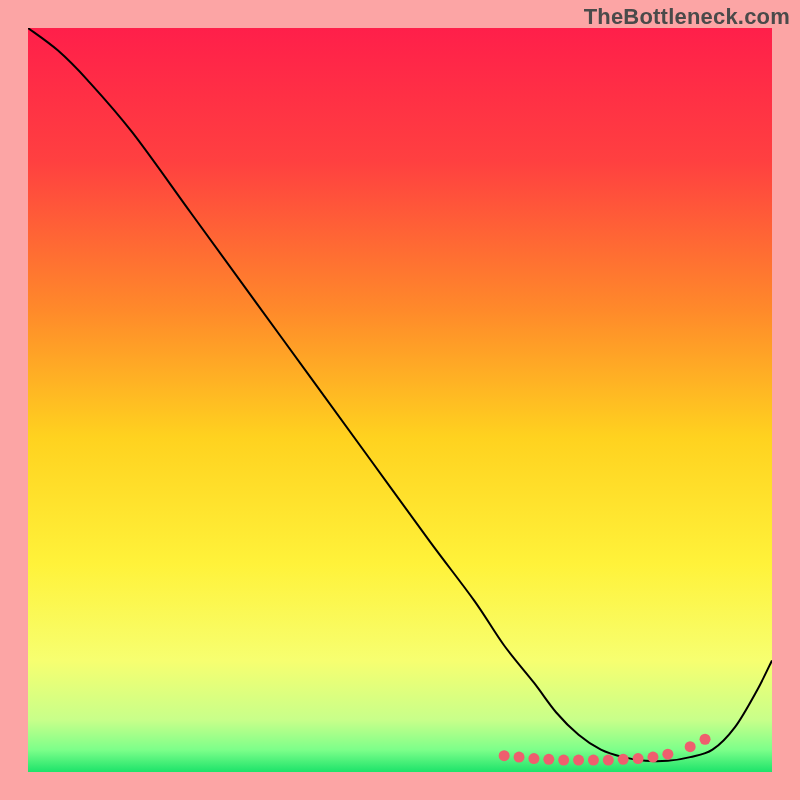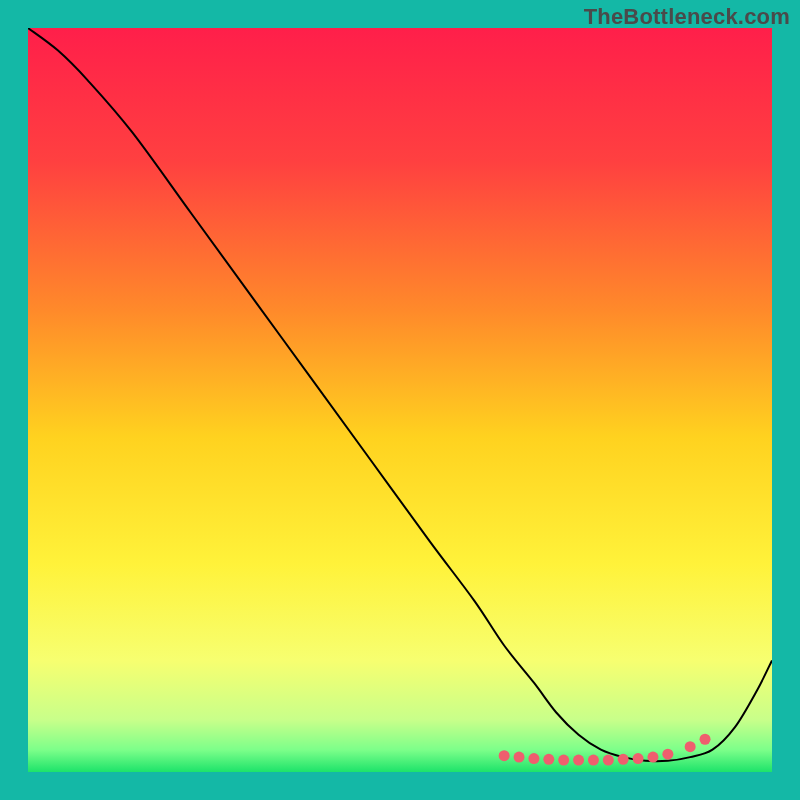--- a/index.html
+++ b/index.html
@@ -8,21 +8,21 @@
     width: 800px;
     height: 800px;
     background: #000;
     overflow: hidden;
     font-family: Arial, Helvetica, sans-serif;
   }
   .frame {
     position: relative;
     width: 800px;
     height: 800px;
-    background: #14b8a6;
+    background: #fca5a5;
   }
   .watermark {
     position: absolute;
     top: 4px;
     right: 10px;
     color: #4a4a4a;
     font-size: 22px;
     font-weight: 600;
     letter-spacing: 0.2px;
     z-index: 10;

